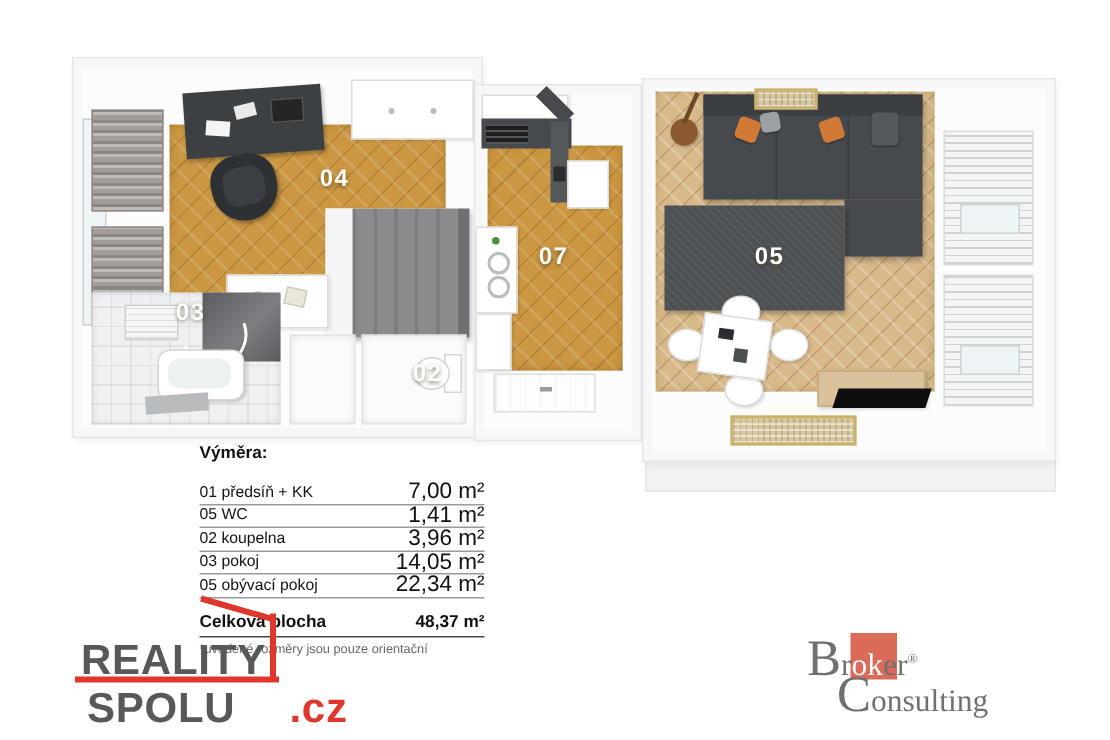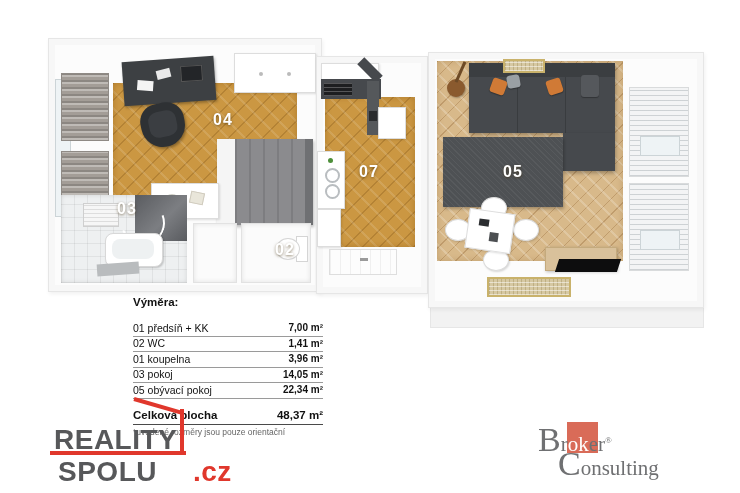--- a/index.html
+++ b/index.html
@@ -47,21 +47,21 @@
     background-image:repeating-linear-gradient(0deg,rgba(255,255,255,.5) 0 1px,transparent 1px 4px),
                      repeating-linear-gradient(90deg,rgba(120,100,40,.25) 0 1px,transparent 1px 4px);}
 
   
   .legend{position:absolute;left:133px;top:296px;width:190px;z-index:5;color:#111;}
   .legend-title{font-size:11.5px;font-weight:bold;}
   .legend-rows{margin-top:13px;}
   .lrow{display:flex;justify-content:space-between;align-items:center;height:13.5px;
         border-bottom:1px solid #9a9a9a;padding-bottom:1px;margin-bottom:0;}
   .ll{font-size:10.5px;}
-  .lv{font-size:10px;font-weight:bold;}
+  .lv{font-size:15px;font-weight:normal;}
   .lrow.total{margin-top:9px;border-bottom:1.5px solid #4a4a4a;height:15px;}
   .lrow.total .ll,.lrow.total .lv{font-size:11.5px;font-weight:bold;}
   .legend-footnote{font-size:8.5px;color:#666;margin-top:2px;z-index:1;}
 
   
   .logo-rs{position:absolute;left:38px;top:392px;width:165px;height:100px;z-index:10;}
   .rs-word1{position:absolute;left:16px;top:34px;font-size:28px;font-weight:700;color:#57585a;
             letter-spacing:.5px;line-height:1;}
   .rs-word2{position:absolute;left:20px;top:66px;font-size:28px;font-weight:800;color:#57585a;
             letter-spacing:.5px;line-height:1;}
@@ -216,25 +216,25 @@
 </div>
 
 <div class="legend">
   <div class="legend-title">Výměra:</div>
   <div class="legend-rows">
     <div class="lrow">
       <span class="ll">01 předsíň + KK</span>
       <span class="lv">7,00 m²</span>
     </div>
     <div class="lrow">
-      <span class="ll">02 WC</span>
+      <span class="ll">05 WC</span>
       <span class="lv">1,41 m²</span>
     </div>
     <div class="lrow">
-      <span class="ll">01 koupelna</span>
+      <span class="ll">02 koupelna</span>
       <span class="lv">3,96 m²</span>
     </div>
     <div class="lrow">
       <span class="ll">03 pokoj</span>
       <span class="lv">14,05 m²</span>
     </div>
     <div class="lrow">
       <span class="ll">05 obývací pokoj</span>
       <span class="lv">22,34 m²</span>
     </div>

